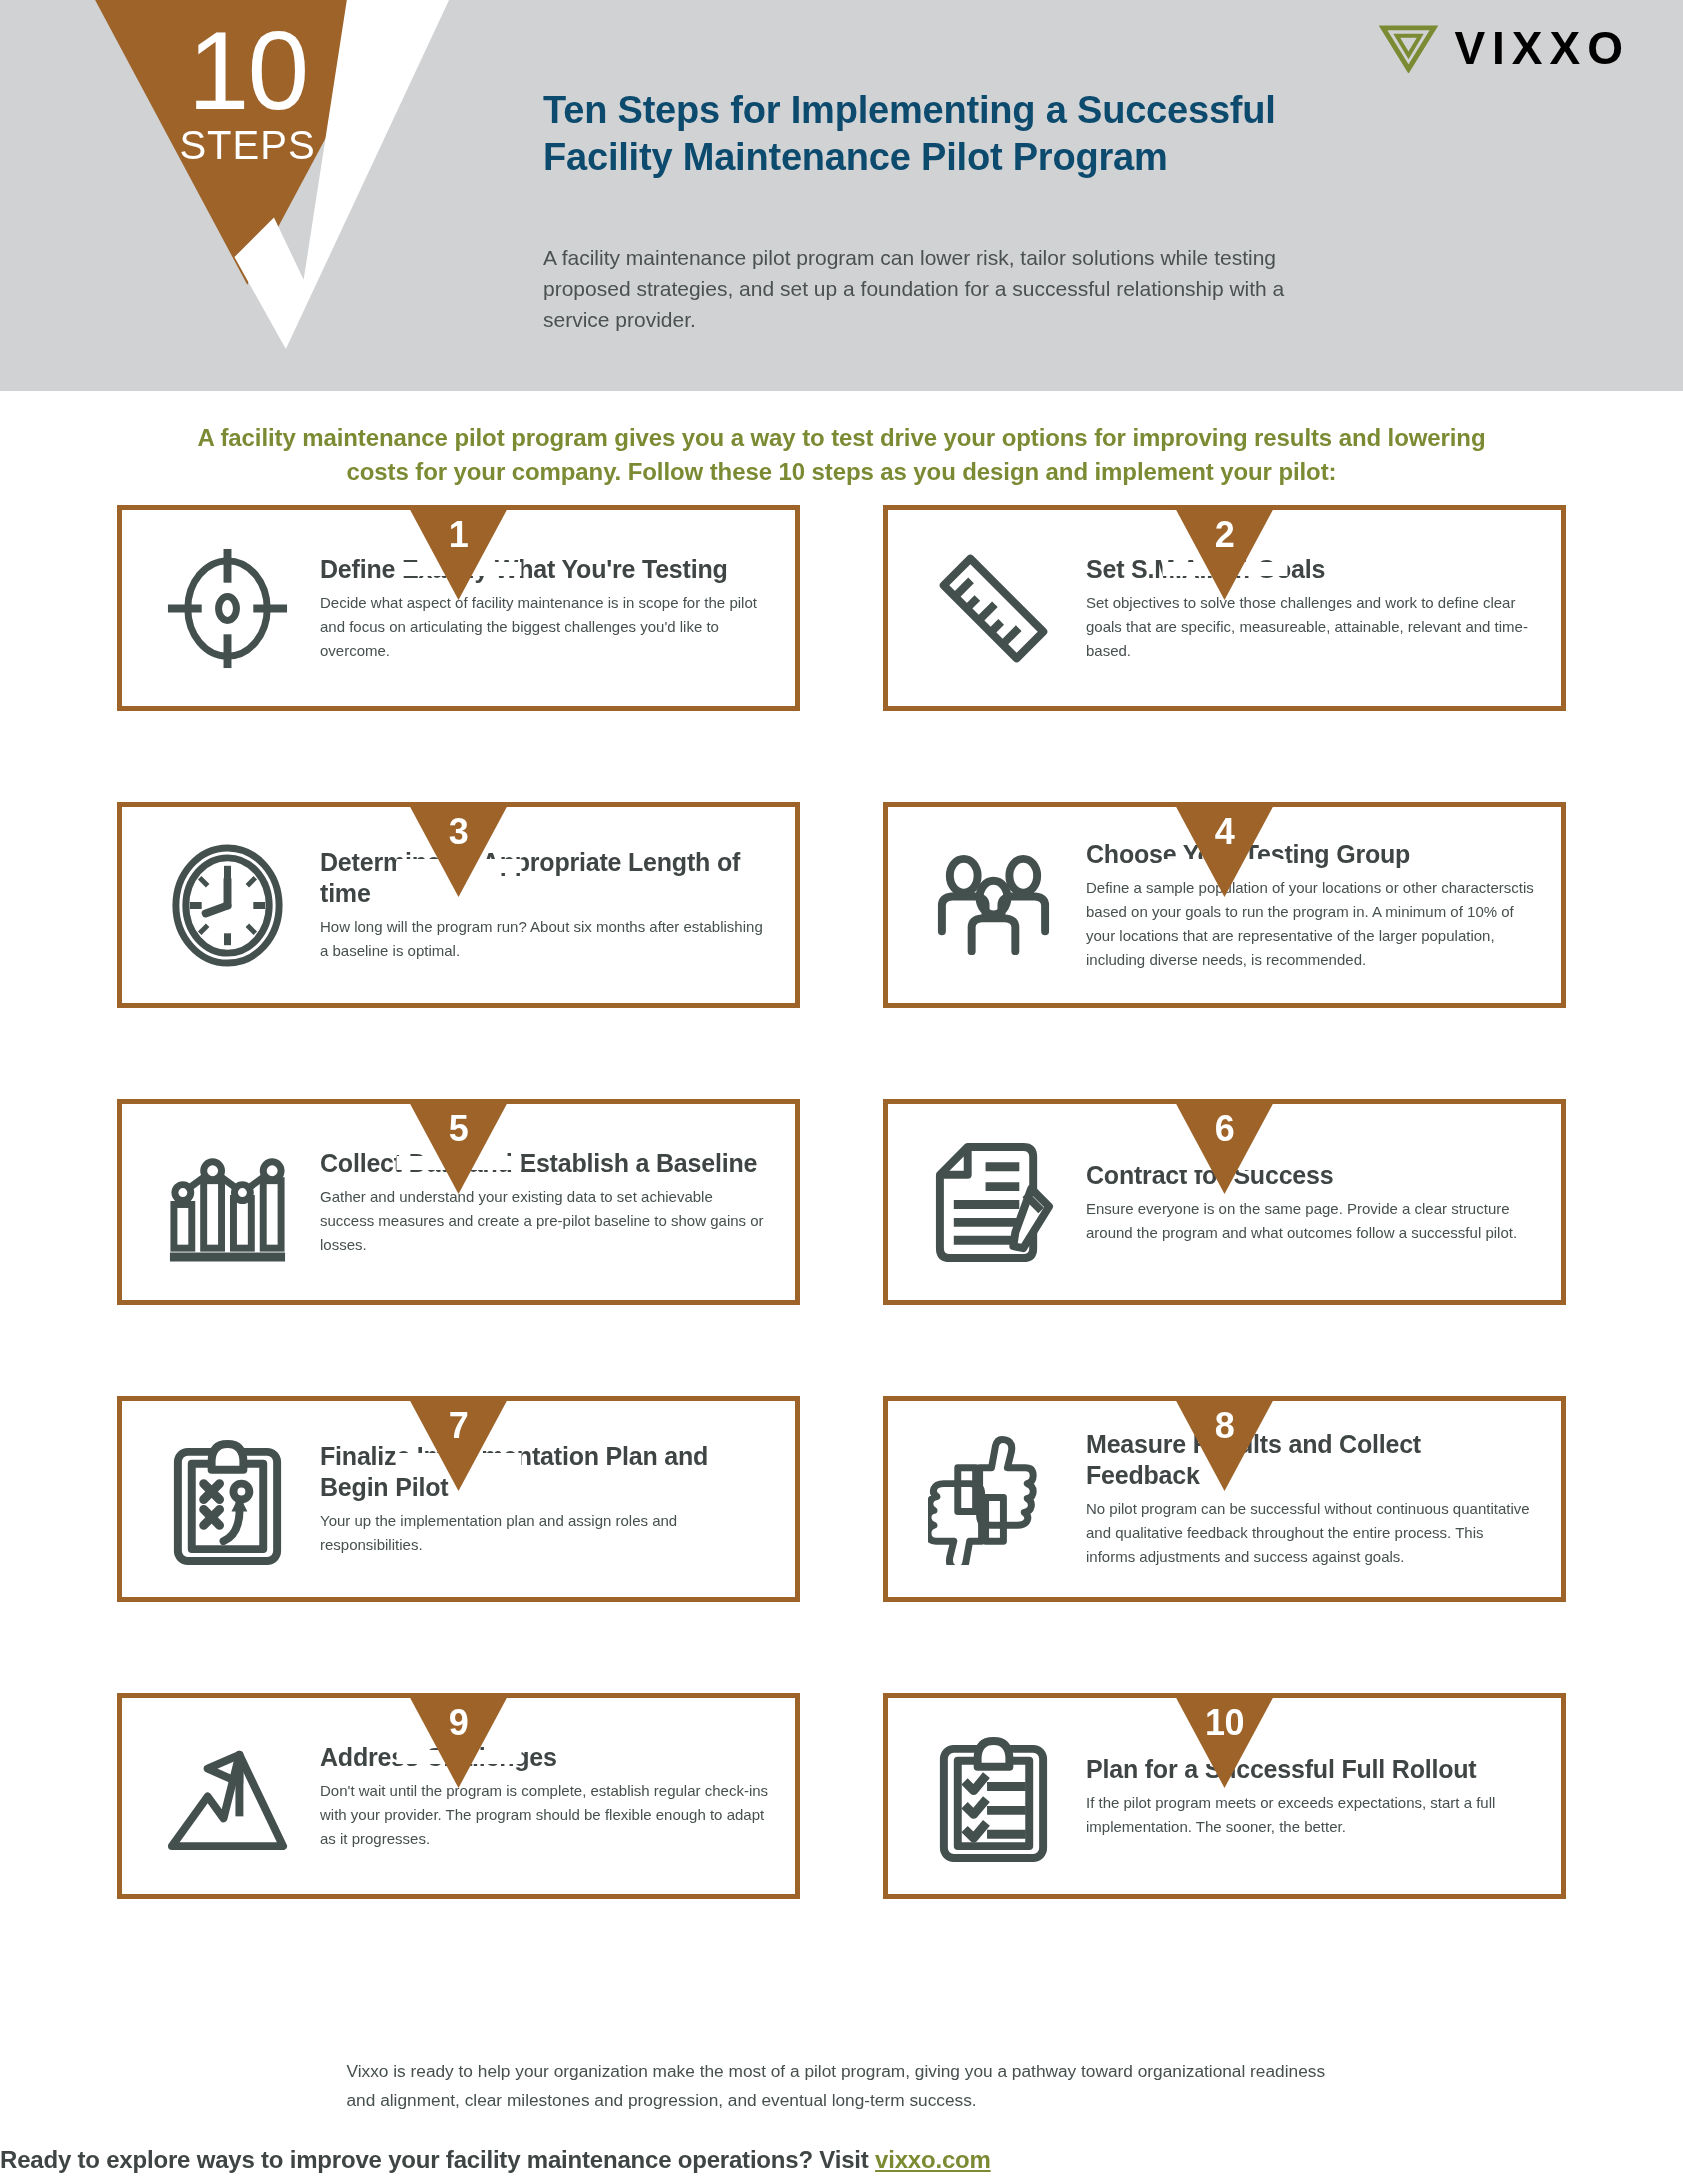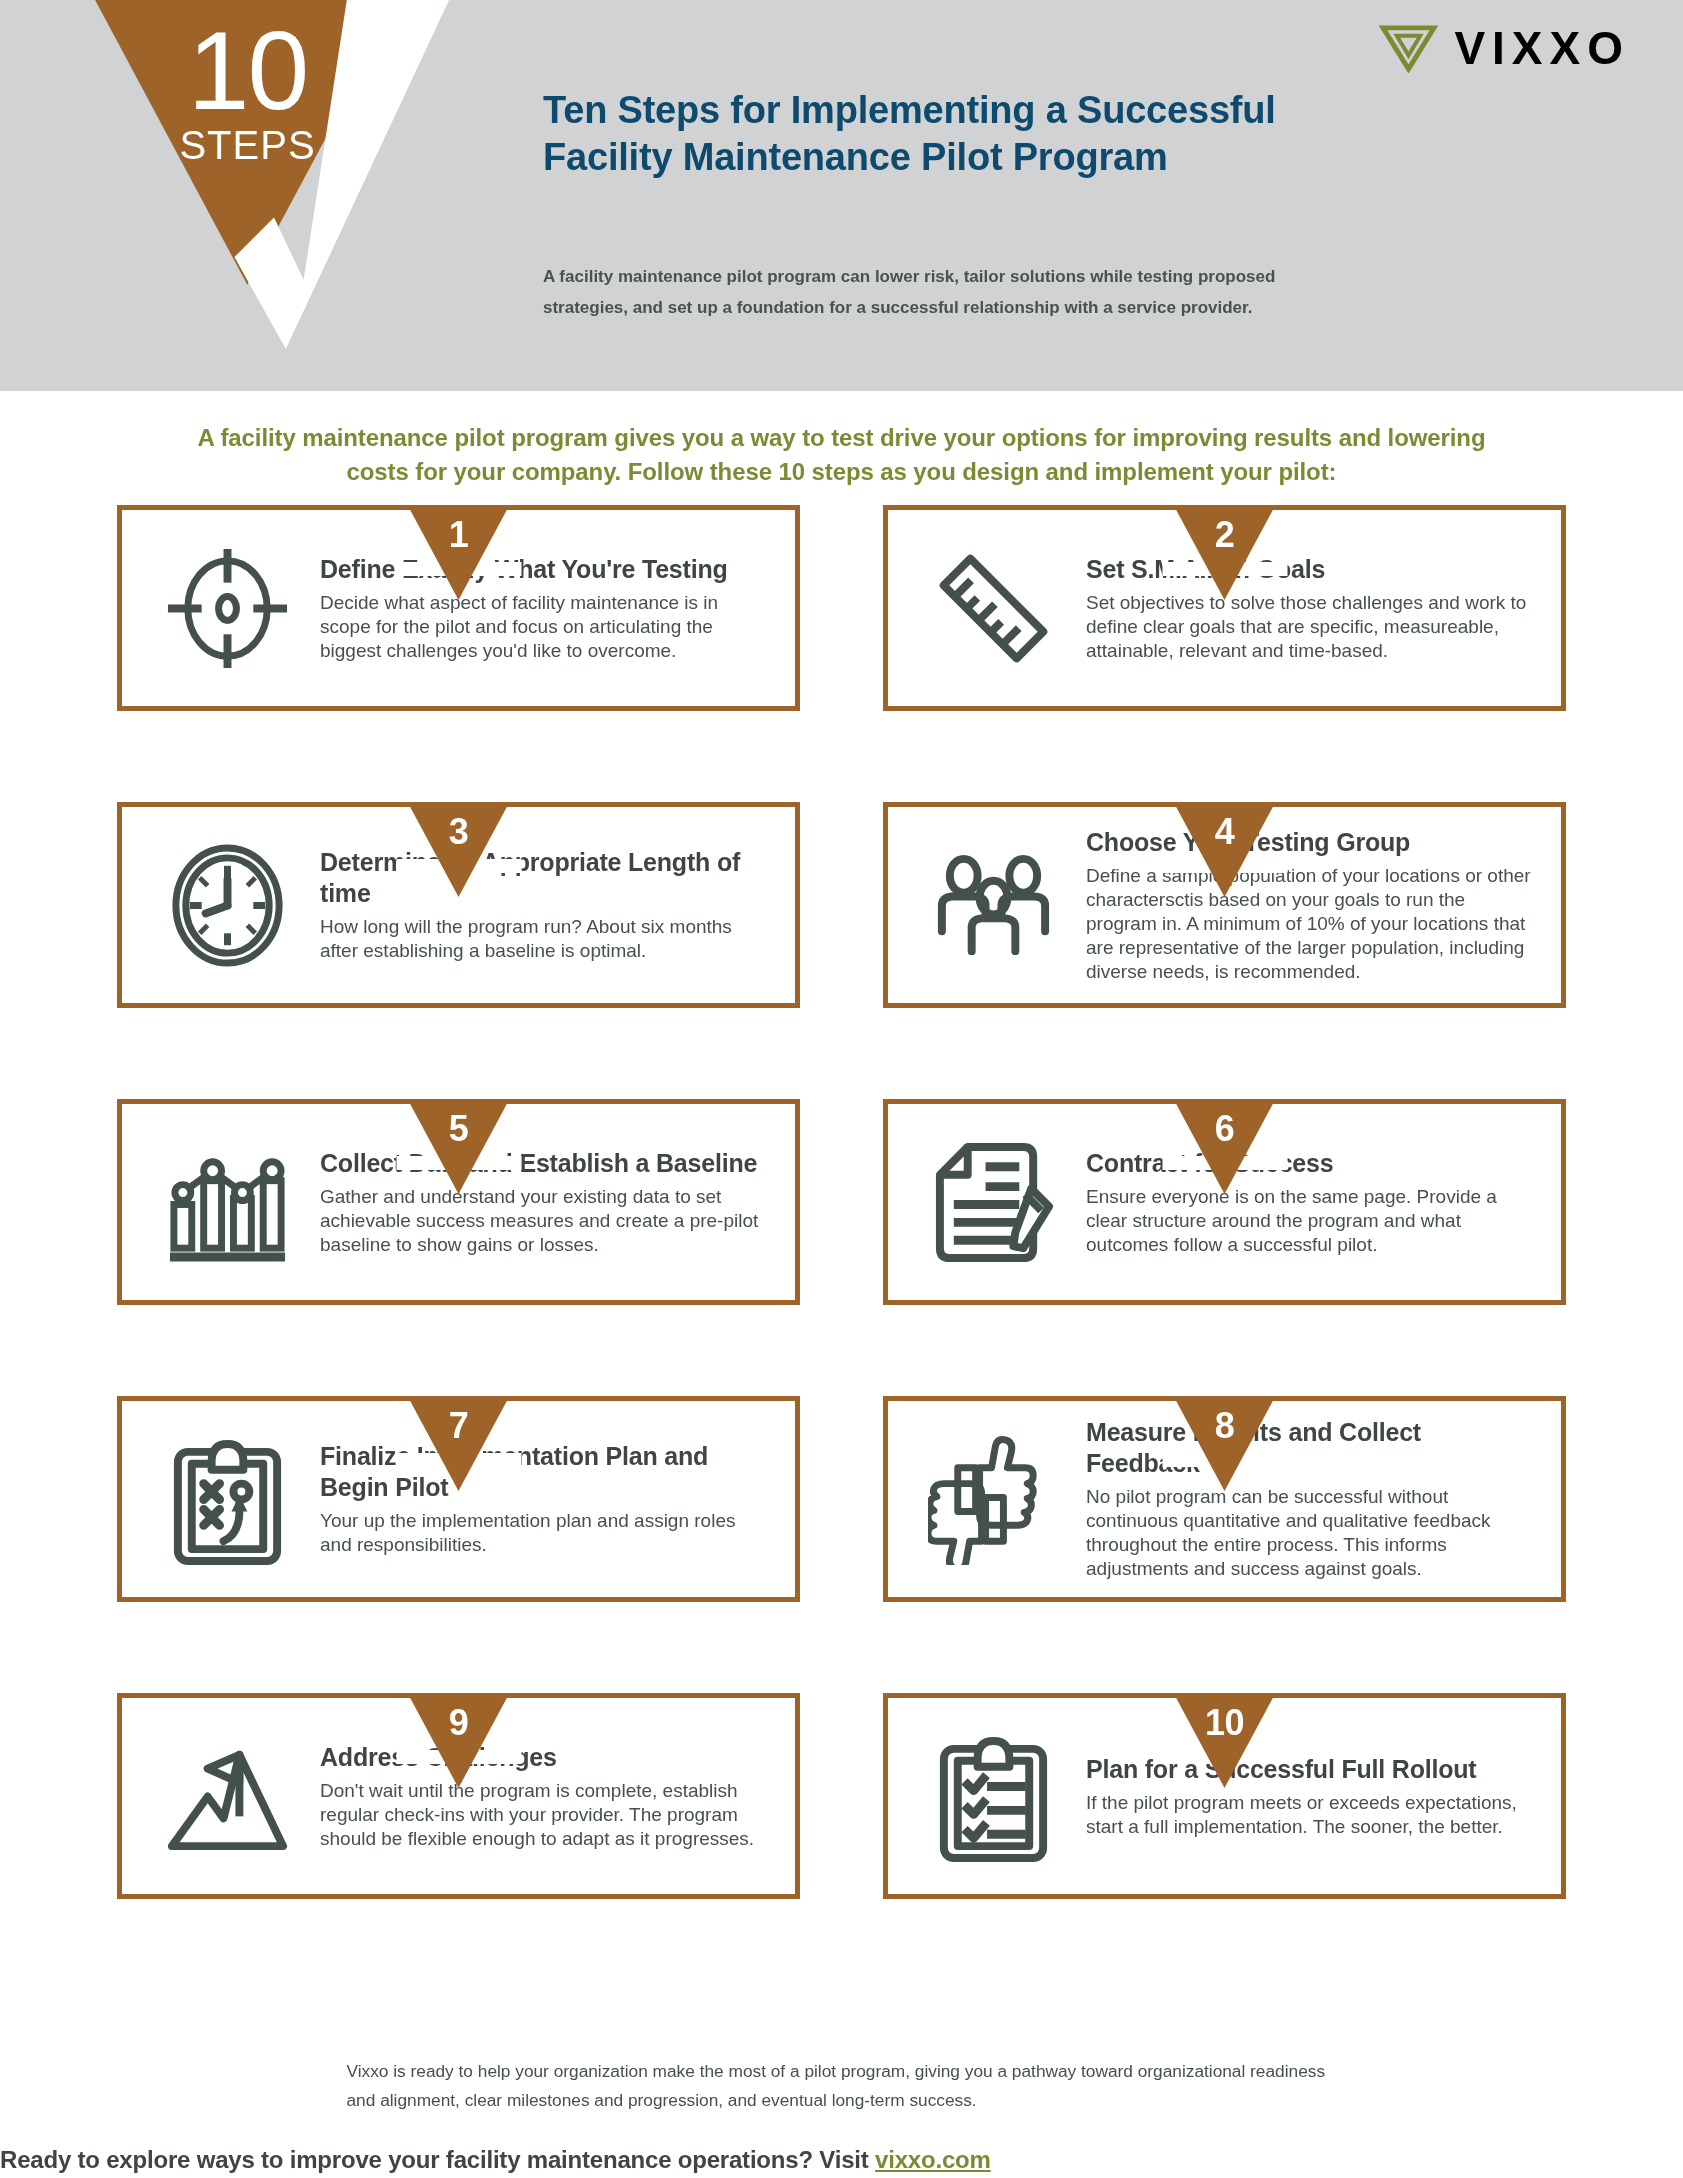--- a/index.html
+++ b/index.html
@@ -70,26 +70,26 @@
     color: #0c4a6e;
     font-size: 38px;
     line-height: 47px;
     font-weight: bold;
     letter-spacing: -0.2px;
   }
 
   .header-sub {
     position: absolute;
     left: 543px;
-    top: 261px;
+    top: 242px;
     width: 802px;
     color: #4a5150;
-    font-size: 17px;
+    font-size: 21px;
     line-height: 31px;
-    font-weight: 700;
+    font-weight: 400;
   }
 
   .vixxo-logo {
     position: absolute;
     right: 53px;
     top: 22px;
     display: flex;
     align-items: center;
     gap: 16px;
   }
@@ -200,21 +200,21 @@
   .step-title {
     color: #3e4544;
     font-size: 25px;
     line-height: 31px;
     font-weight: bold;
     letter-spacing: -0.2px;
     margin-bottom: 6px;
   }
   .step-body {
     color: #46504f;
-    font-size: 19px;
+    font-size: 15px;
     line-height: 24px;
     font-weight: 400;
   }
 
   .row-1 .step { height: 206px; }
   .row-2 .step { height: 206px; }
   .row-3 .step { height: 206px; }
   .row-4 .step { height: 206px; }
   .row-5 .step { height: 206px; }
 

